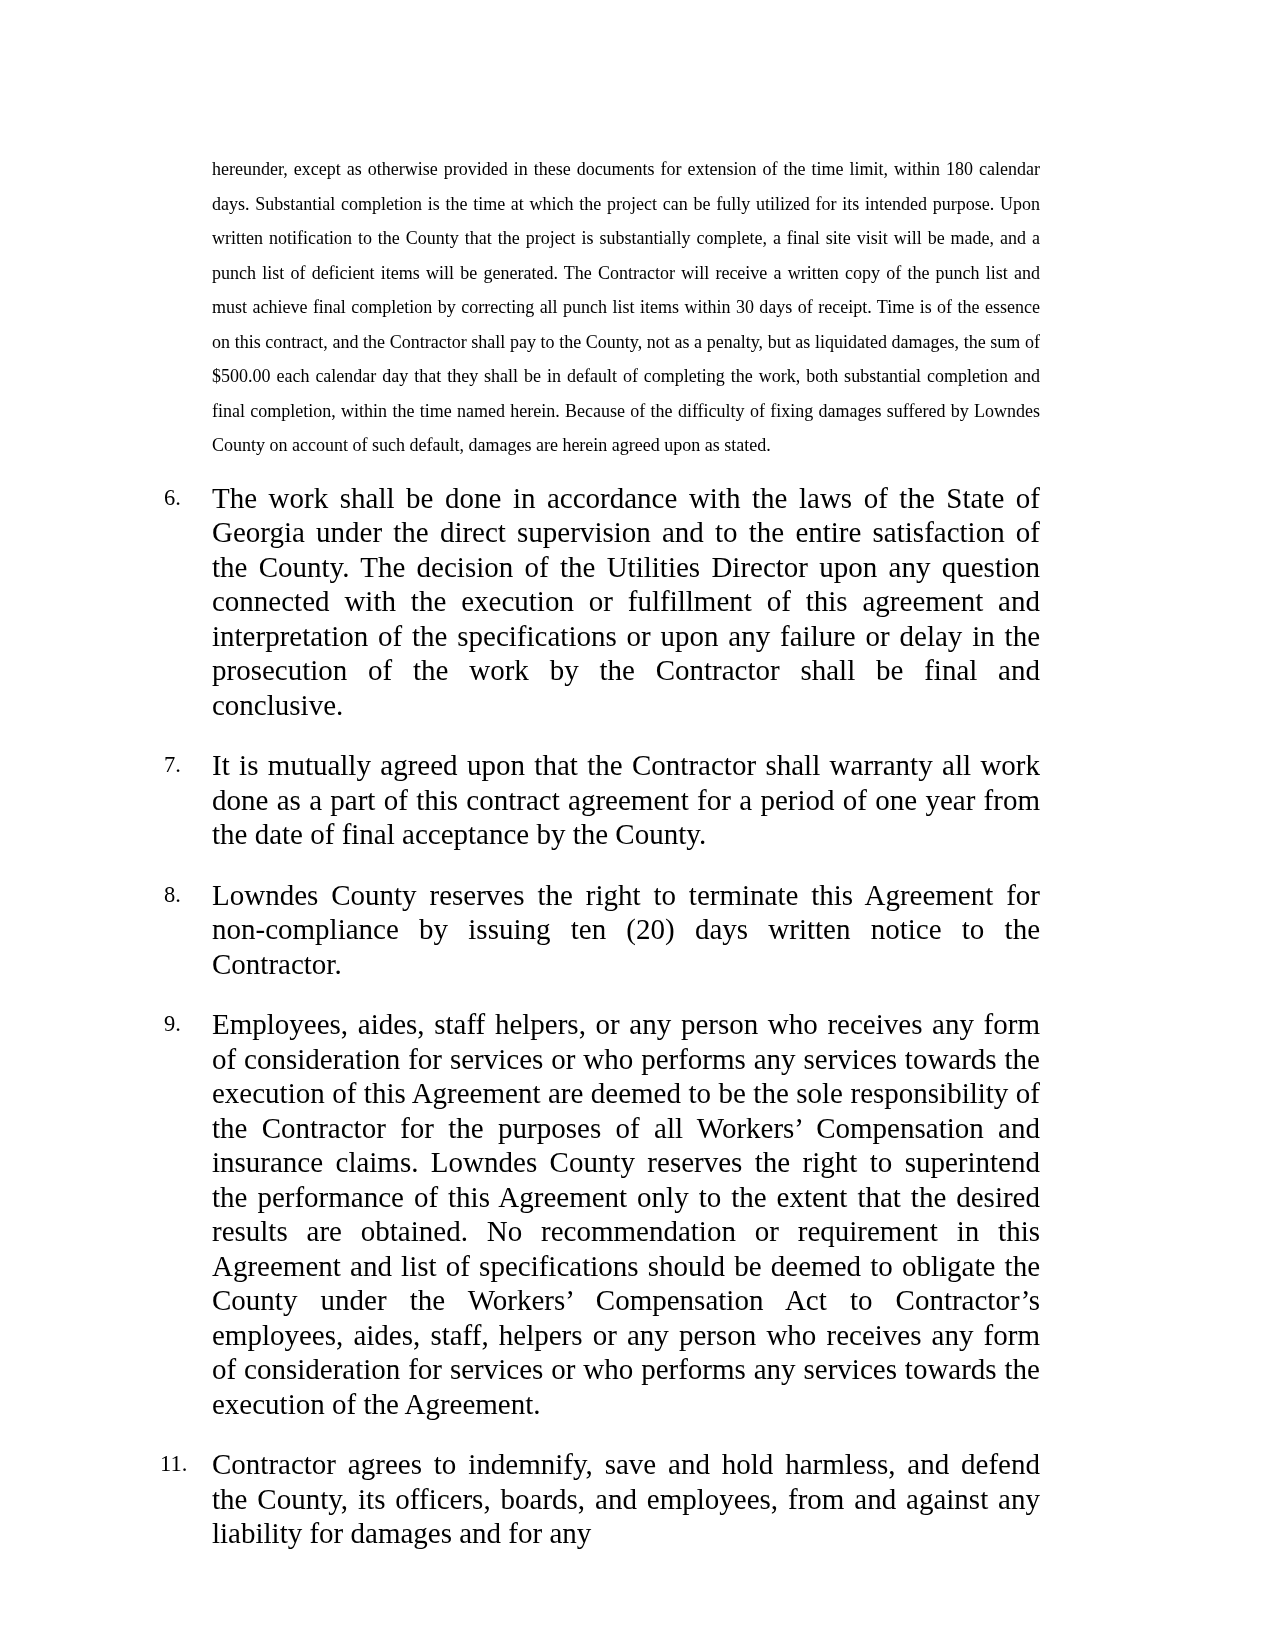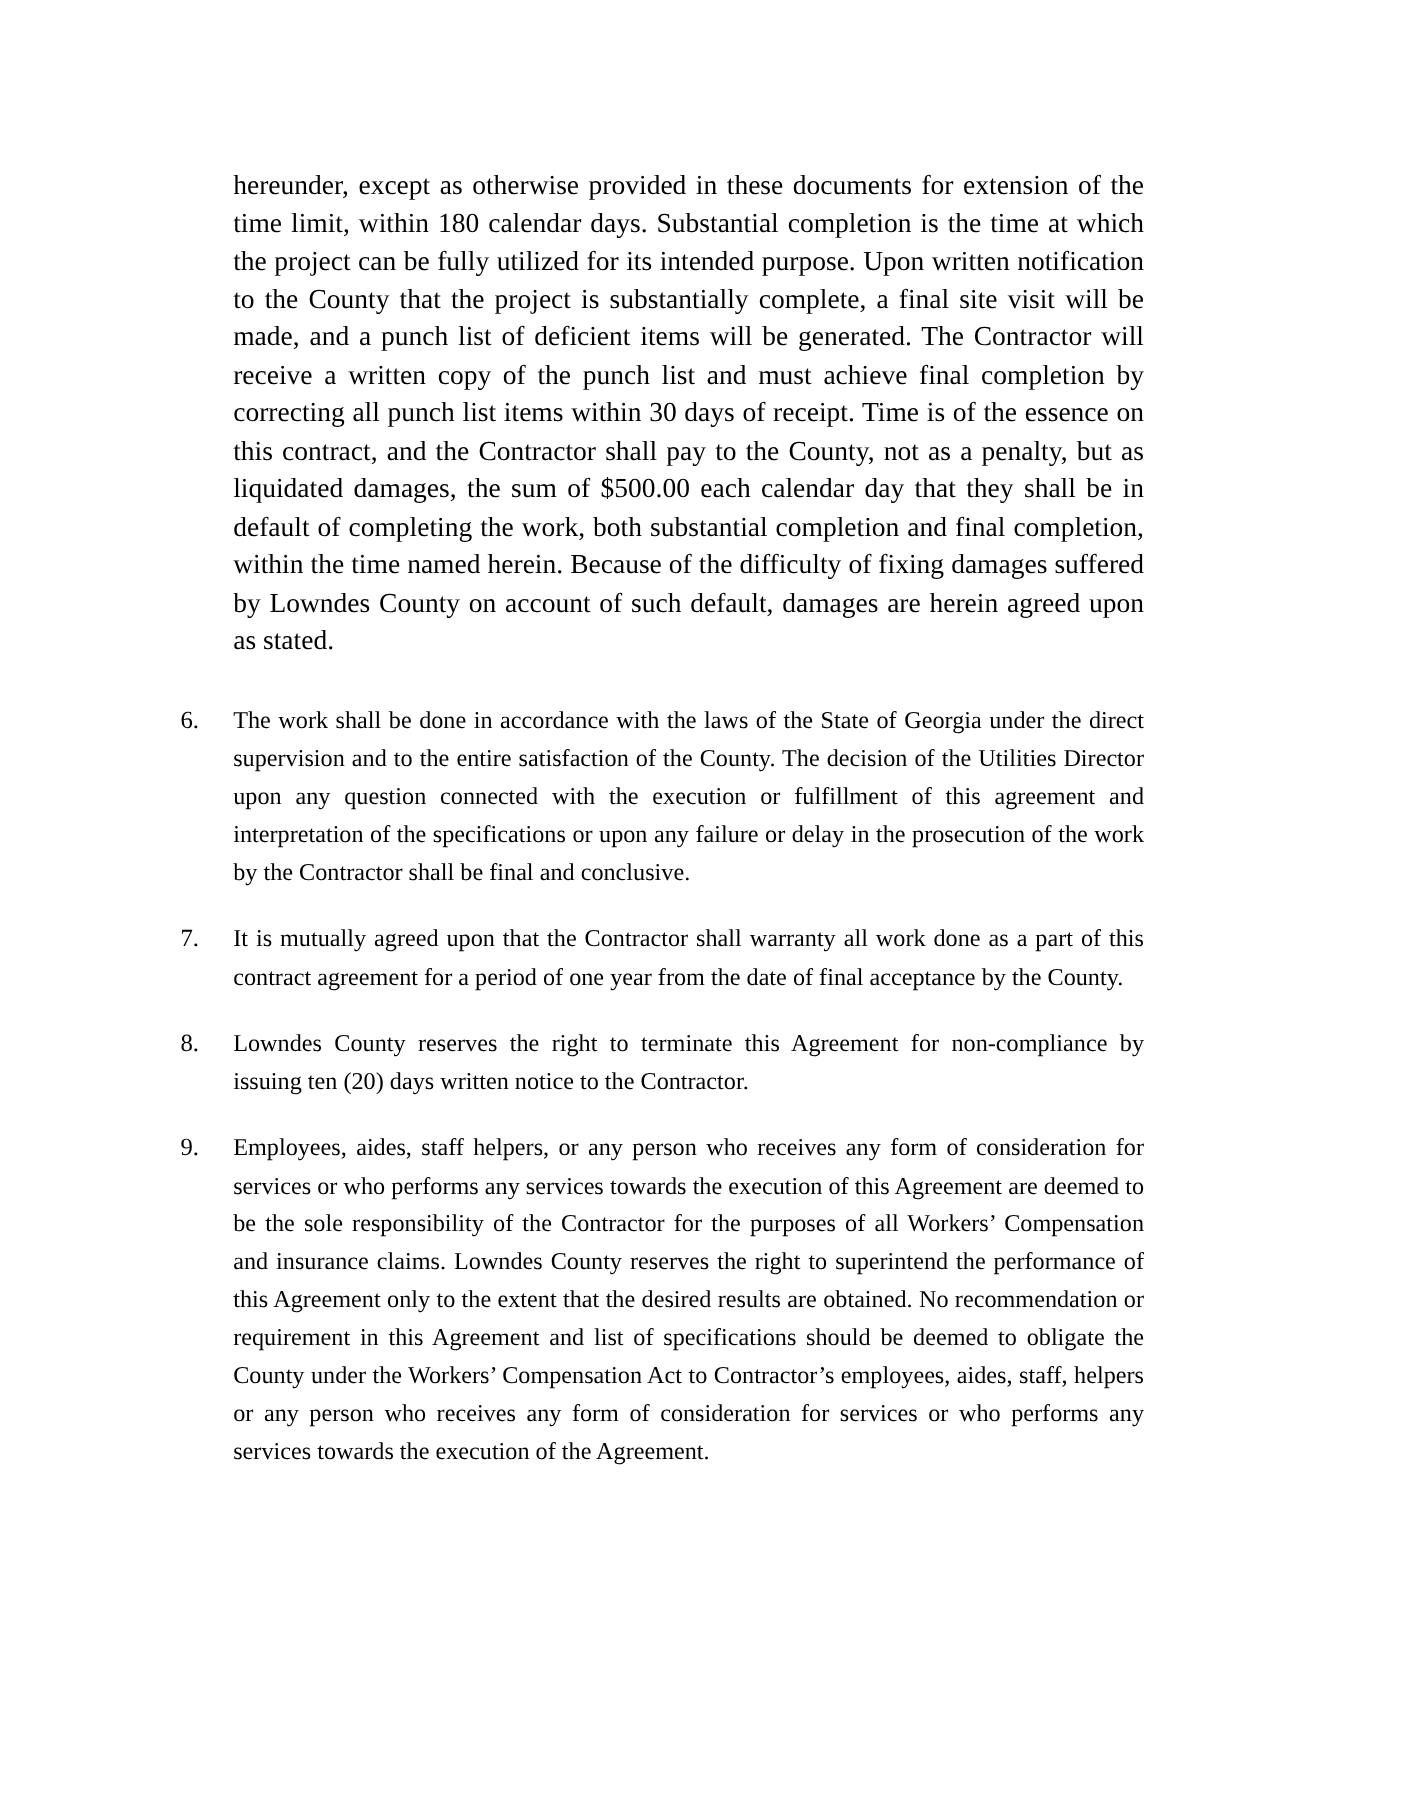--- a/index.html
+++ b/index.html
@@ -34,31 +34,31 @@
     line-height: 34.5px;
     text-align: left;
     padding-left: 4px;
     box-sizing: border-box;
   }
   .marker.wide {
     padding-left: 0px;
   }
   .body-text {
     flex: 1 1 auto;
-    font-size: 22px;
+    font-size: 29px;
     line-height: 34.5px;
     text-align: justify;
     text-justify: inter-word;
     hyphens: none;
   }
   .lead {
-    font-size: 25px;
+    font-size: 18px;
     line-height: 34.5px;
     text-align: justify;
-    margin-bottom: 37px;
+    margin-bottom: 18px;
   }
   .no-marker {
     margin-left: 52px;
   }
 </style>
 </head>
 <body>
 
 <div class="page">
   <div class="content">
@@ -79,15 +79,19 @@
       <div class="marker">8.</div>
       <div class="body-text">Lowndes County reserves the right to terminate this Agreement for non-compliance by issuing ten (20) days written notice to the Contractor.</div>
     </div>
 
     <div class="para-block">
       <div class="marker">9.</div>
       <div class="body-text">Employees, aides, staff helpers, or any person who receives any form of consideration for services or who performs any services towards the execution of this Agreement are deemed to be the sole responsibility of the Contractor for the purposes of all Workers’ Compensation and insurance claims.  Lowndes County reserves the right to superintend the performance of this Agreement only to the extent that the desired results are obtained.    No recommendation or requirement in this Agreement and list of specifications should be deemed to obligate the County under the Workers’ Compensation Act to Contractor’s employees, aides, staff, helpers or any person who receives any form of consideration for services or who performs any services towards the execution of the Agreement.</div>
     </div>
 
 
+    <div class="para-block">
+      <div class="marker wide">11.</div>
+      <div class="body-text">Contractor agrees to indemnify, save and hold harmless, and defend the County, its officers, boards, and employees, from and against any liability for damages and for any</div>
+    </div>
 
   </div>
 </div>
 
 </body></html>

